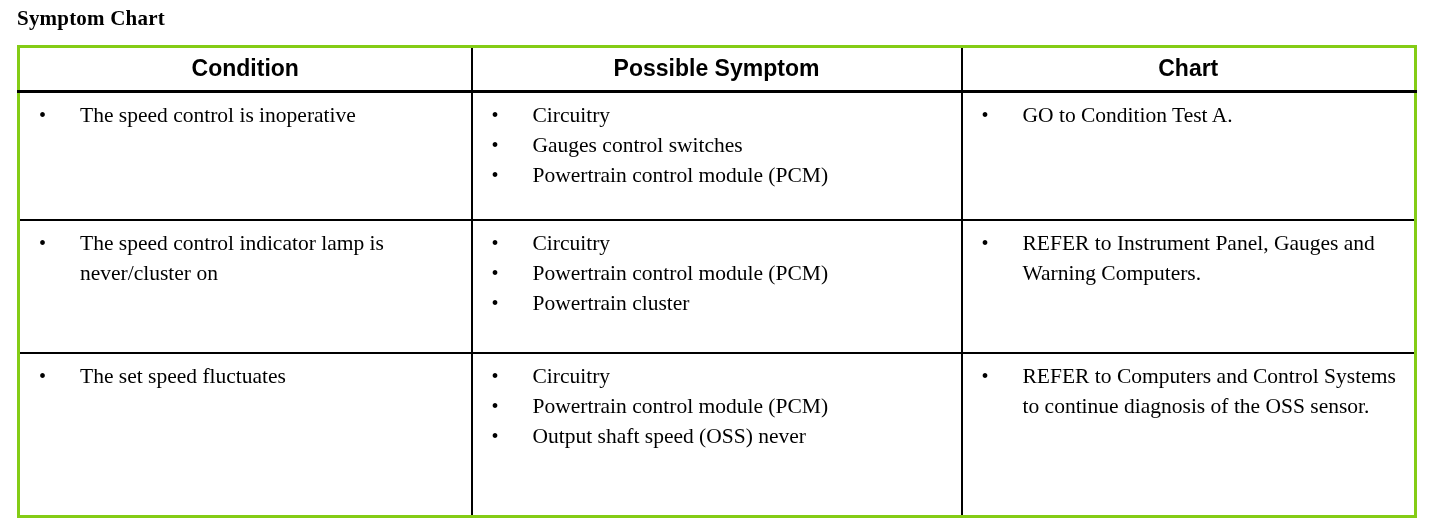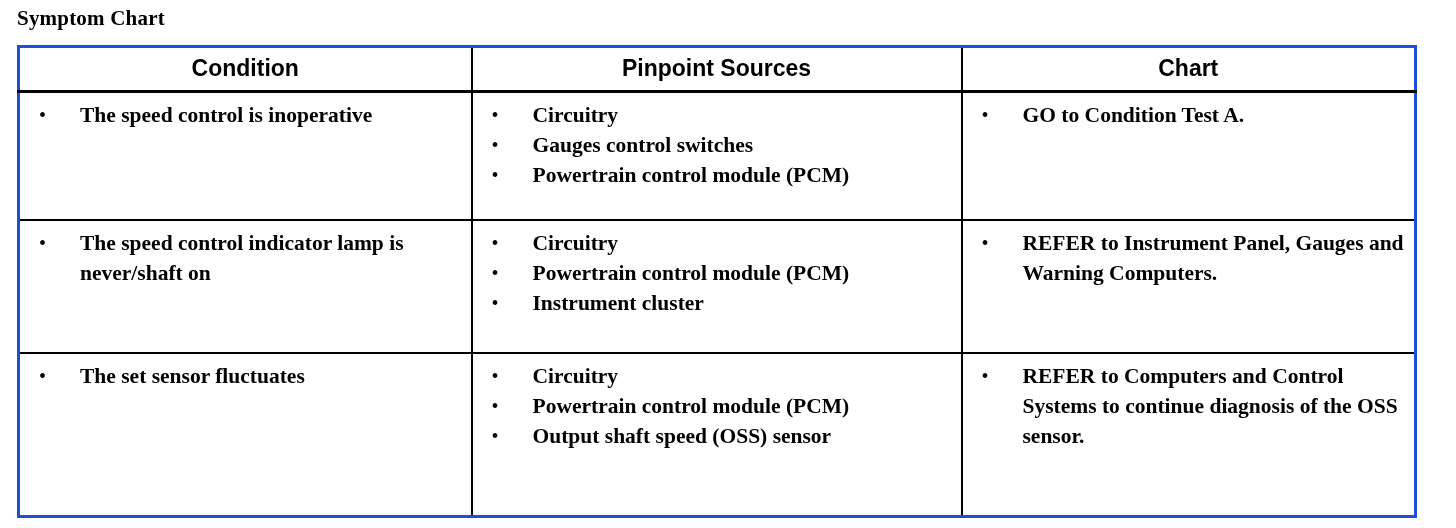--- a/index.html
+++ b/index.html
@@ -35,21 +35,21 @@
   }
 
   
   .symptom-table {
     position: absolute;
     left: 17px;
     top: 45px;
     width: 1397px;
     border-collapse: collapse;
     table-layout: fixed;
-    border: 3px solid #1d4ed8;
+    border: 3px solid #84cc16;
   }
   .symptom-table col.c-condition { width: 453px; }
   .symptom-table col.c-sources   { width: 490px; }
   .symptom-table col.c-action    { width: 454px; }
 
   .symptom-table th,
   .symptom-table td {
     border: 2px solid #000;
     vertical-align: top;
     padding: 0;
@@ -81,21 +81,20 @@
   .bullets li .bullet-dot {
     position: absolute;
     left: 19px;
     top: 0;
     width: 10px;
     font-size: 20px;
     line-height: 30px;
   }
   .bullets li .bullet-text {
     display: block;
-    font-weight: bold;
   }
 
   
   tr.row-1 td { height: 126px; }
   tr.row-2 td { height: 131px; }
   tr.row-3 td { height: 161px; }
 </style>
 </head>
 <body>
 
@@ -105,21 +104,21 @@
 
   <table class="symptom-table">
     <colgroup>
       <col class="c-condition">
       <col class="c-sources">
       <col class="c-action">
     </colgroup>
     <thead>
       <tr>
         <th>Condition</th>
-        <th>Pinpoint Sources</th>
+        <th>Possible Symptom</th>
         <th>Chart</th>
       </tr>
     </thead>
     <tbody>
 
       <tr class="row-1">
         <td>
           <ul class="bullets">
               <li>
                 <span class="bullet-dot">•</span>
@@ -151,72 +150,72 @@
               </li>
             </ul>
         </td>
       </tr>
 
       <tr class="row-2">
         <td>
           <ul class="bullets">
               <li>
                 <span class="bullet-dot">•</span>
-                <span class="bullet-text">The speed control indicator lamp is never/shaft on</span>
+                <span class="bullet-text">The speed control indicator lamp is never/cluster on</span>
               </li>
             </ul>
         </td>
         <td>
           <ul class="bullets">
               <li>
                 <span class="bullet-dot">•</span>
                 <span class="bullet-text">Circuitry</span>
               </li>
               <li>
                 <span class="bullet-dot">•</span>
                 <span class="bullet-text">Powertrain control module (PCM)</span>
               </li>
               <li>
                 <span class="bullet-dot">•</span>
-                <span class="bullet-text">Instrument cluster</span>
+                <span class="bullet-text">Powertrain cluster</span>
               </li>
             </ul>
         </td>
         <td>
           <ul class="bullets">
               <li>
                 <span class="bullet-dot">•</span>
                 <span class="bullet-text">REFER to Instrument Panel, Gauges and Warning Computers.</span>
               </li>
             </ul>
         </td>
       </tr>
 
       <tr class="row-3">
         <td>
           <ul class="bullets">
               <li>
                 <span class="bullet-dot">•</span>
-                <span class="bullet-text">The set sensor fluctuates</span>
+                <span class="bullet-text">The set speed fluctuates</span>
               </li>
             </ul>
         </td>
         <td>
           <ul class="bullets">
               <li>
                 <span class="bullet-dot">•</span>
                 <span class="bullet-text">Circuitry</span>
               </li>
               <li>
                 <span class="bullet-dot">•</span>
                 <span class="bullet-text">Powertrain control module (PCM)</span>
               </li>
               <li>
                 <span class="bullet-dot">•</span>
-                <span class="bullet-text">Output shaft speed (OSS) sensor</span>
+                <span class="bullet-text">Output shaft speed (OSS) never</span>
               </li>
             </ul>
         </td>
         <td>
           <ul class="bullets">
               <li>
                 <span class="bullet-dot">•</span>
                 <span class="bullet-text">REFER to Computers and Control Systems  to continue diagnosis of the OSS sensor.</span>
               </li>
             </ul>

